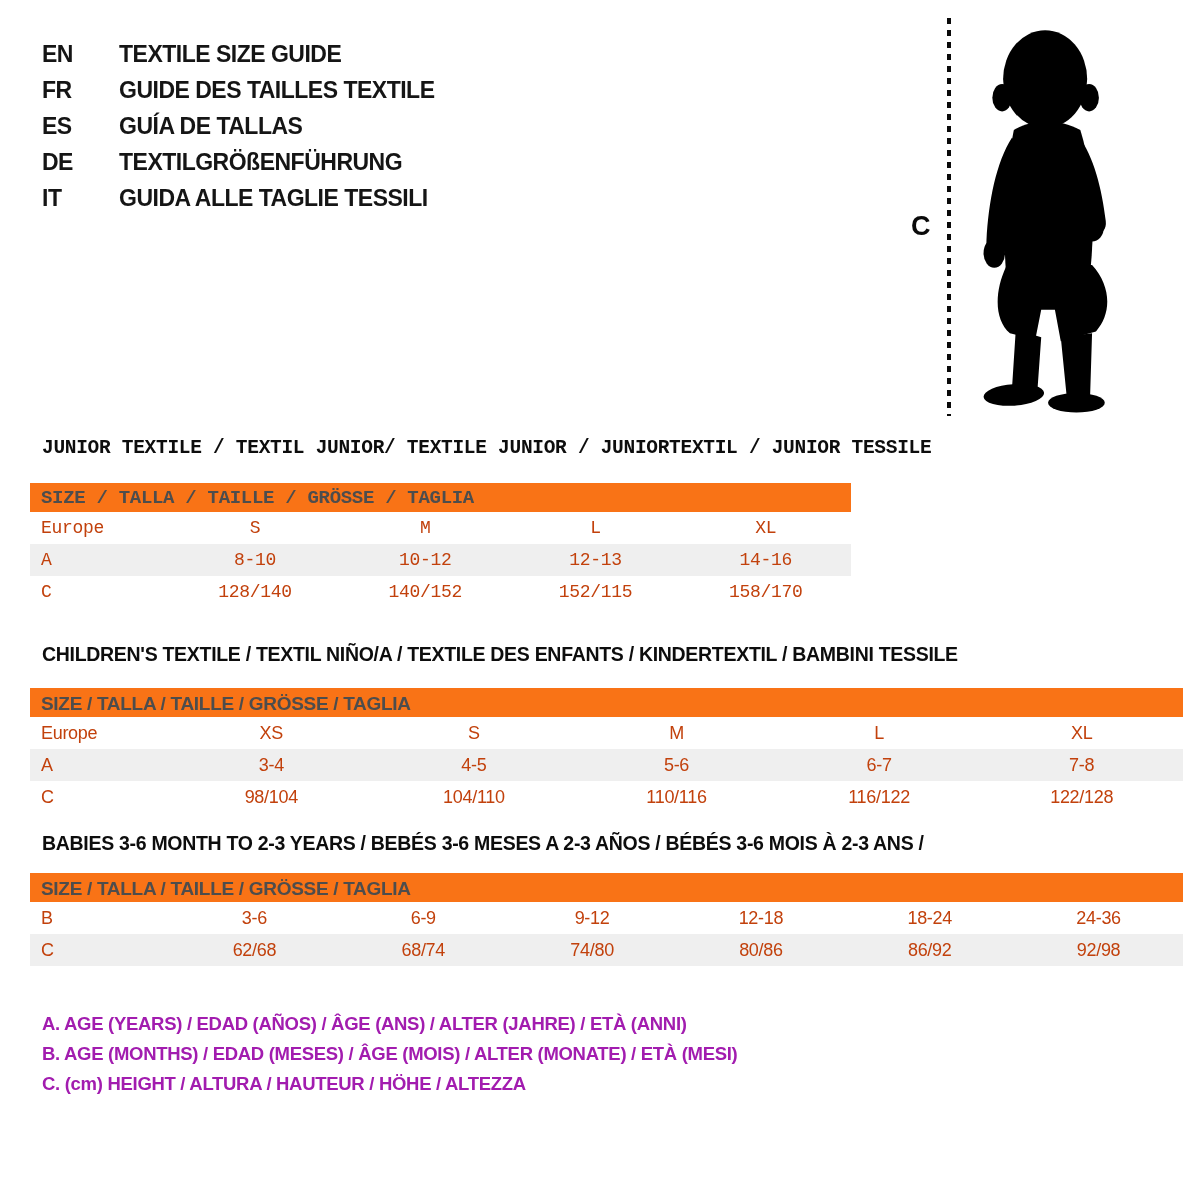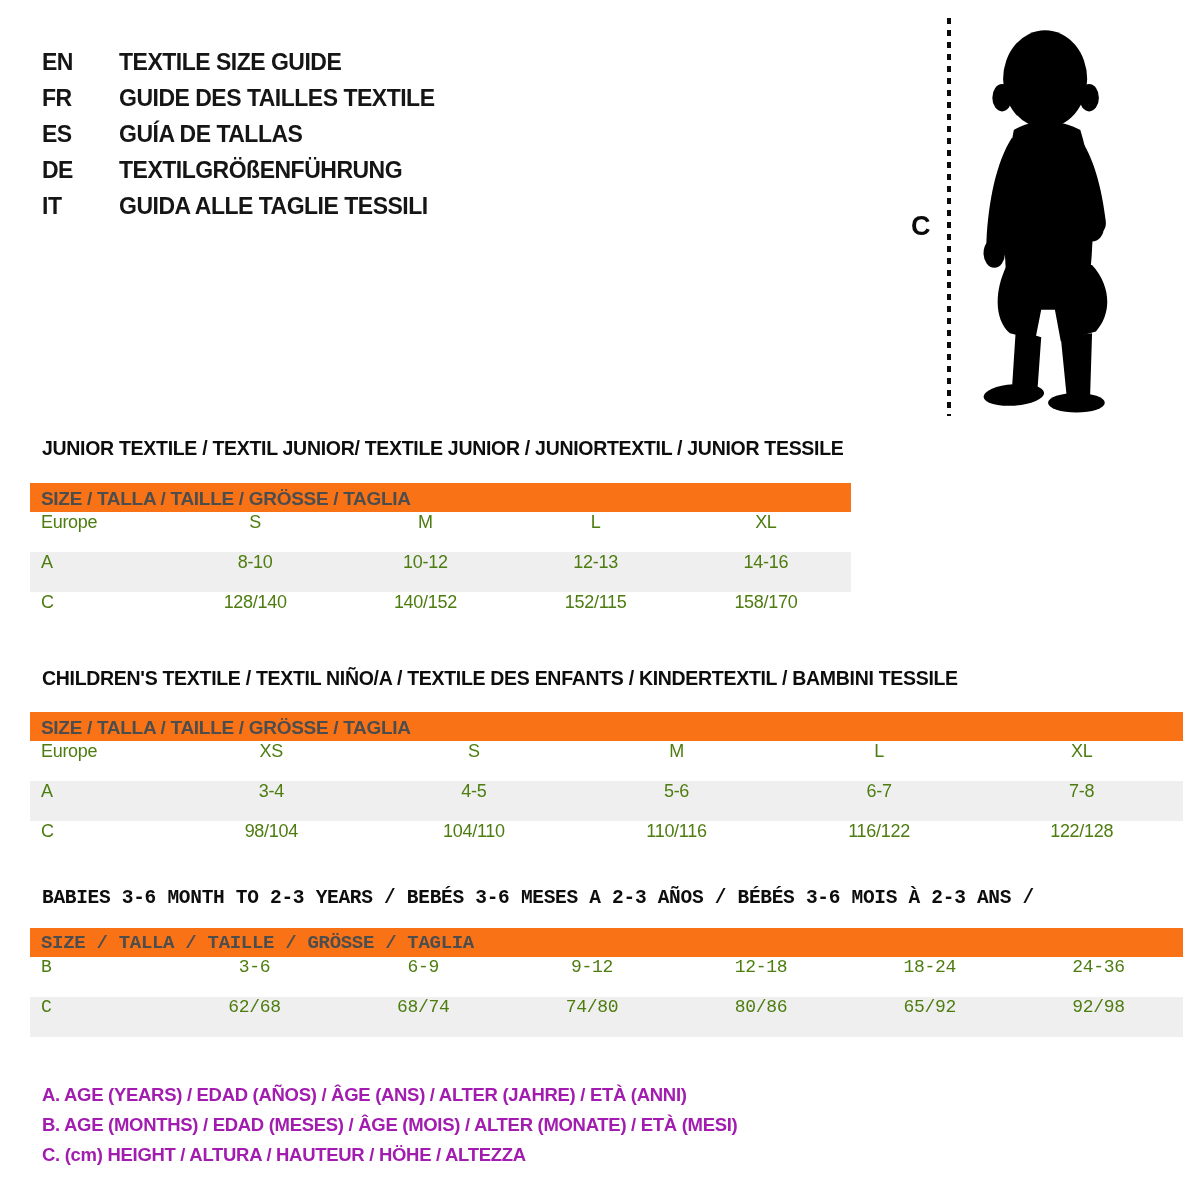--- a/index.html
+++ b/index.html
@@ -9,21 +9,21 @@
     width: 1200px;
     height: 1200px;
     background: #ffffff;
     font-family: "Liberation Sans", sans-serif;
     color: #111;
     overflow: hidden;
   }
 
   
   .top-area { position: relative; height: 437px; }
-  .lang-list { position: absolute; left: 42px; top: 44px; }
+  .lang-list { position: absolute; left: 42px; top: 36px; }
   .lang-row { display: flex; height: 36px; align-items: center; }
   .lang-code {
     width: 77px; font-weight: bold; font-size: 23px; letter-spacing: -0.5px;
     color: #151515;
   }
   .lang-title { font-weight: bold; font-size: 23px; letter-spacing: -0.5px; color: #151515; }
 
   .dashed-line {
     position: absolute; left: 947px; top: 18px; height: 398px; width: 4px;
     background: repeating-linear-gradient(to bottom, #0a0a0a 0 6px, transparent 6px 12px);
@@ -44,30 +44,30 @@
 
   .size-table { margin-left: 30px; }
   .w-junior { width: 821px; }
   .w-full { width: 1153px; }
 
   .table-head {
     background: #f97316; color: #4d4d4d;
     font-weight: bold; font-size: 19px; letter-spacing: -0.3px;
     height: 29px; line-height: 31px; padding-left: 11px;
   }
-  .size-row { display: flex; height: 40px; align-items: flex-start; font-size: 18px; color: #4d7c0f; }
+  .size-row { display: flex; height: 32px; align-items: center; font-size: 18px; color: #c2410c; }
   .size-row.shaded { background: #efefef; }
   .row-label { width: 140px; padding-left: 11px; letter-spacing: -0.3px; }
   .cell { flex: 1; text-align: center; letter-spacing: -0.3px; }
 
-  .sec-junior { margin-top: 0; }
+  .sec-junior { margin-top: 0; font-family: Liberation Mono, monospace; }
   .sec-junior .size-table { margin-top: 23px; }
   .sec-children { margin-top: 35px; }
   .sec-children .size-table { margin-top: 22px; }
-  .sec-babies { margin-top: 23px; font-family: Liberation Mono, monospace; }
+  .sec-babies { margin-top: 16px; }
   .sec-babies .size-table { margin-top: 15px; }
 
   
   .legend { margin: 47px 0 0 42px; }
   .legend-line {
     height: 30px; font-weight: bold; font-size: 18.5px;
     letter-spacing: -0.3px; color: #a21caf;
   }
 </style>
 </head>
@@ -197,21 +197,21 @@
             <span class="cell">12-18</span>
             <span class="cell">18-24</span>
             <span class="cell">24-36</span>
           </div>
           <div class="size-row shaded">
             <span class="row-label">C</span>
             <span class="cell">62/68</span>
             <span class="cell">68/74</span>
             <span class="cell">74/80</span>
             <span class="cell">80/86</span>
-            <span class="cell">65/92</span>
+            <span class="cell">86/92</span>
             <span class="cell">92/98</span>
           </div>
         </div>
     </div>
   </section>
 
   <footer class="legend" id="legend">
       <div class="legend-line">A. AGE (YEARS) / EDAD (AÑOS) / ÂGE (ANS) / ALTER (JAHRE) / ETÀ (ANNI)</div>
       <div class="legend-line">B. AGE (MONTHS) / EDAD (MESES) / ÂGE (MOIS) / ALTER (MONATE) / ETÀ (MESI)</div>
       <div class="legend-line">C. (cm) HEIGHT / ALTURA / HAUTEUR / HÖHE / ALTEZZA</div>

